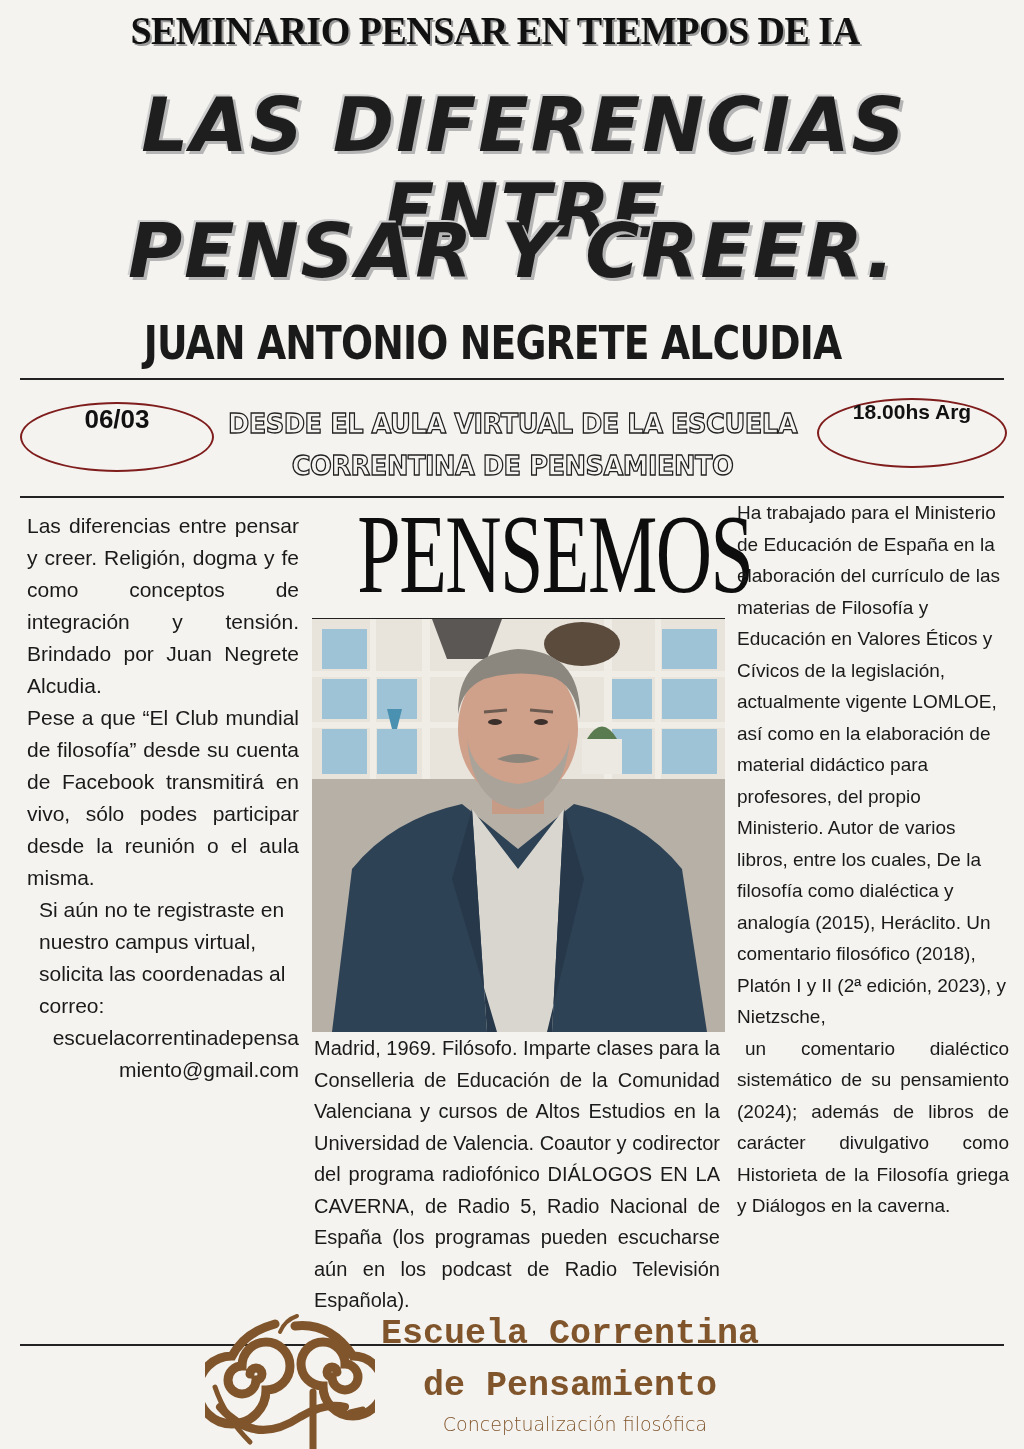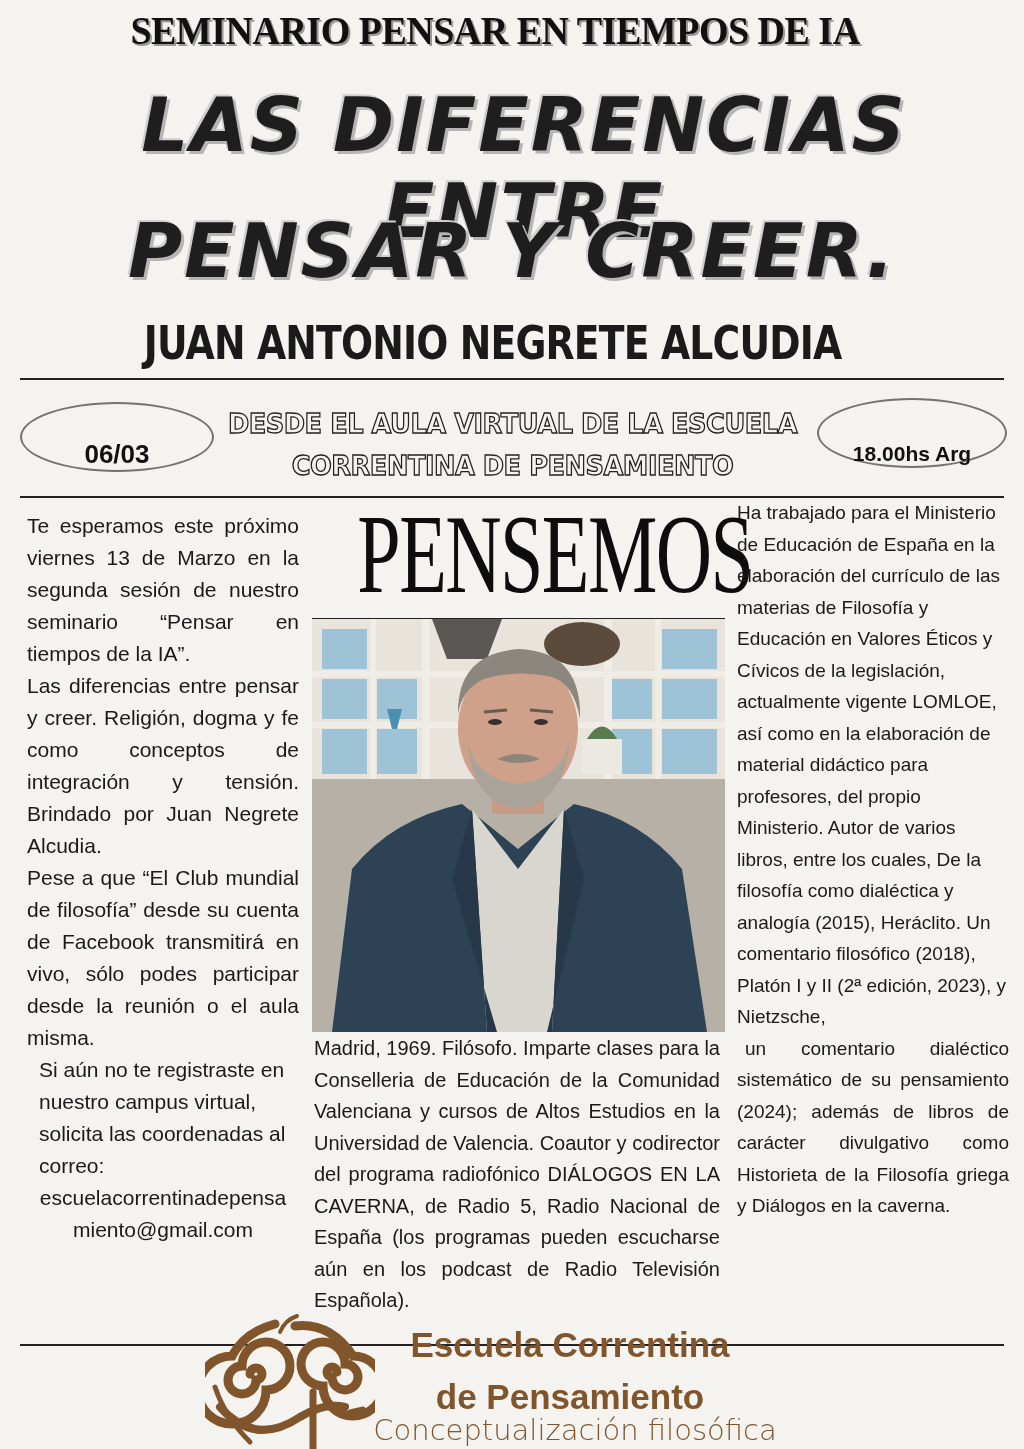--- a/index.html
+++ b/index.html
@@ -28,22 +28,22 @@
   .mt1 { top: 82px; margin-left: 12px; }
   .mt2 { top: 208px; }
   .author-name {
     left: 0; width: 985px; top: 316px; text-align: center;
     font-family: "DejaVu Sans", sans-serif; font-weight: bold;
     font-size: 46px; letter-spacing: -1px; color: #1a1a1a;
     transform: scaleX(0.82);
   }
   .rule { height: 2px; background: #222; }
   .oval {
-    border: 2px solid #737373; border-radius: 50%;
-    display: flex; align-items: flex-end; justify-content: center;
+    border: 2px solid #7f1d1d; border-radius: 50%;
+    display: flex; align-items: flex-start; justify-content: center;
     font-weight: bold; color: #111;
   }
   .outline-text {
     font-family: "DejaVu Sans", sans-serif; font-weight: bold;
     font-size: 27px; color: #f4f3ef; text-align: center;
     -webkit-text-stroke: 1.3px #222; letter-spacing: -0.5px;
     transform: scaleX(0.95);
   }
   .col-text {
     font-family: "Liberation Sans", sans-serif;
@@ -55,23 +55,22 @@
     left: 312px; width: 412px; top: 500px; text-align: center;
     font-family: "Liberation Serif", serif; font-size: 100px;
     color: #0d0d0d; transform: scaleX(0.78) scaleY(1.12);
     letter-spacing: -2px; line-height: 110px;
   }
   .photo {
     left: 312px; top: 619px; width: 413px; height: 413px;
     overflow: hidden; background: #b8b2a8;
   }
   .footer-title {
-    color: #80552c; font-family: Liberation Sans, sans-serif; font-weight: bold;
+    color: #80552c; font-family: Liberation Mono, monospace; font-weight: bold;
     text-align: center;
-    margin-top: 11px;
   }
 </style>
 </head>
 <body>
 
 <div class="abs seminar-title">SEMINARIO PENSAR EN TIEMPOS DE IA</div>
 <div class="abs main-title mt1">LAS DIFERENCIAS ENTRE</div>
 <div class="abs main-title mt2">PENSAR Y CREER.</div>
 <div class="abs author-name">JUAN ANTONIO NEGRETE ALCUDIA</div>
 
@@ -82,25 +81,24 @@
 </div>
 <div class="abs outline-text" style="left:200px; width:625px; top:408px;">DESDE EL AULA VIRTUAL DE LA ESCUELA</div>
 <div class="abs outline-text" style="left:200px; width:625px; top:450px;">CORRENTINA DE PENSAMIENTO</div>
 <div class="abs oval" style="left:817px; top:398px; width:186px; height:66px; font-size:21px;">
   <span>18.00hs Arg</span>
 </div>
 
 <div class="abs rule" style="left:20px; top:496px; width:984px;"></div>
 
 <div class="abs col-text" style="left:27px; top:510px; width:272px;">
-  <p>Te esperamos este próximo viernes 13 de Marzo en la segunda sesión de nuestro seminario “Pensar en tiempos de la IA”.</p>
   <p>Las diferencias entre pensar y creer. Religión, dogma y fe como conceptos de integración y tensión. Brindado por Juan Negrete Alcudia.</p>
   <p>Pese a que “El Club mundial de filosofía” desde su cuenta de Facebook transmitirá en vivo, sólo podes participar desde la reunión o el aula misma.</p>
   <p style="text-align:left;margin-left:12px;">Si aún no te registraste en nuestro campus virtual, solicita las coordenadas al correo:</p>
-  <p style="text-align:center;">
+  <p style="text-align:right;">
     <span>escuelacorrentinadepensa</span><br>
     <span>miento@gmail.com</span>
   </p>
 </div>
 
 <div class="abs pensemos">PENSEMOS</div>
 <div class="abs rule" style="left:312px; top:618px; width:413px; height:1px;"></div>
 <div class="abs photo">
   <svg width="413" height="413" viewBox="0 0 413 413">
     <rect width="413" height="413" fill="#d9d3c9"></rect>
@@ -172,13 +170,13 @@
       <path d="M15 95 Q50 135 95 105 Q120 90 140 95" stroke-width="8"></path>
       <path d="M108 80 L108 137" stroke-width="7"></path>
       <path d="M10 75 Q20 105 45 130" stroke-width="5"></path>
       <path d="M75 20 Q80 8 92 4" stroke-width="4"></path>
       <path d="M145 100 L158 97" stroke-width="5"></path>
     </g>
   </svg>
 </div>
 <div class="abs footer-title" style="left:360px; width:420px; top:1312px; font-size:35px; line-height:44px;">Escuela Correntina</div>
 <div class="abs footer-title" style="left:360px; width:420px; top:1364px; font-size:35px; line-height:44px;">de Pensamiento</div>
-<div class="abs" style="left:360px; width:430px; top:1413px; font-size:29px; color:#80552c; text-align:center; font-family:'DejaVu Sans', sans-serif; font-weight:300;">Conceptualización filosófica</div>
+<div class="abs" style="left:360px; width:430px; top:1413px; font-size:19px; color:#80552c; text-align:center; font-family:'DejaVu Sans', sans-serif; font-weight:300;">Conceptualización filosófica</div>
 
 </body></html>

